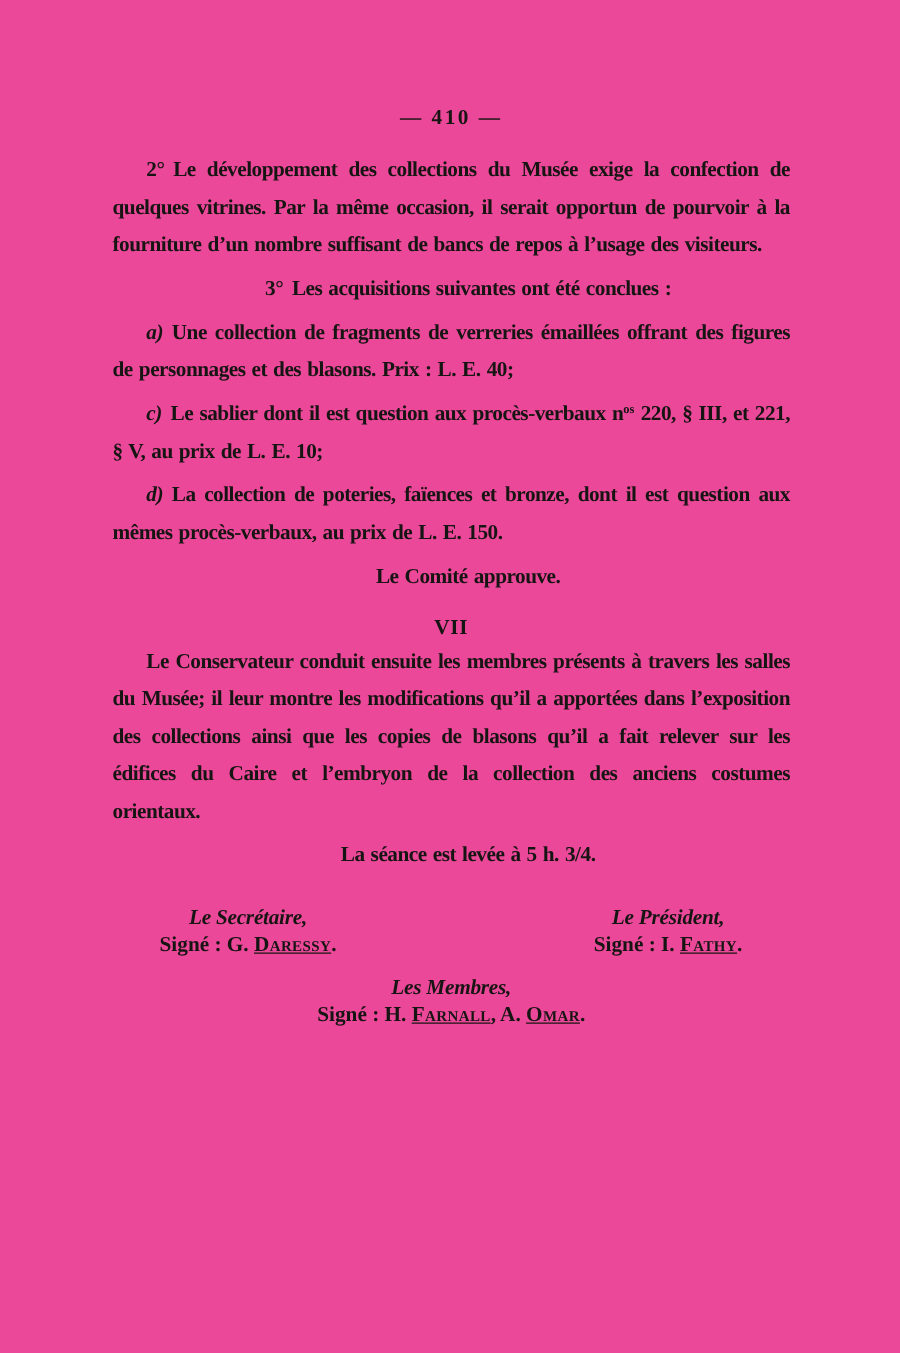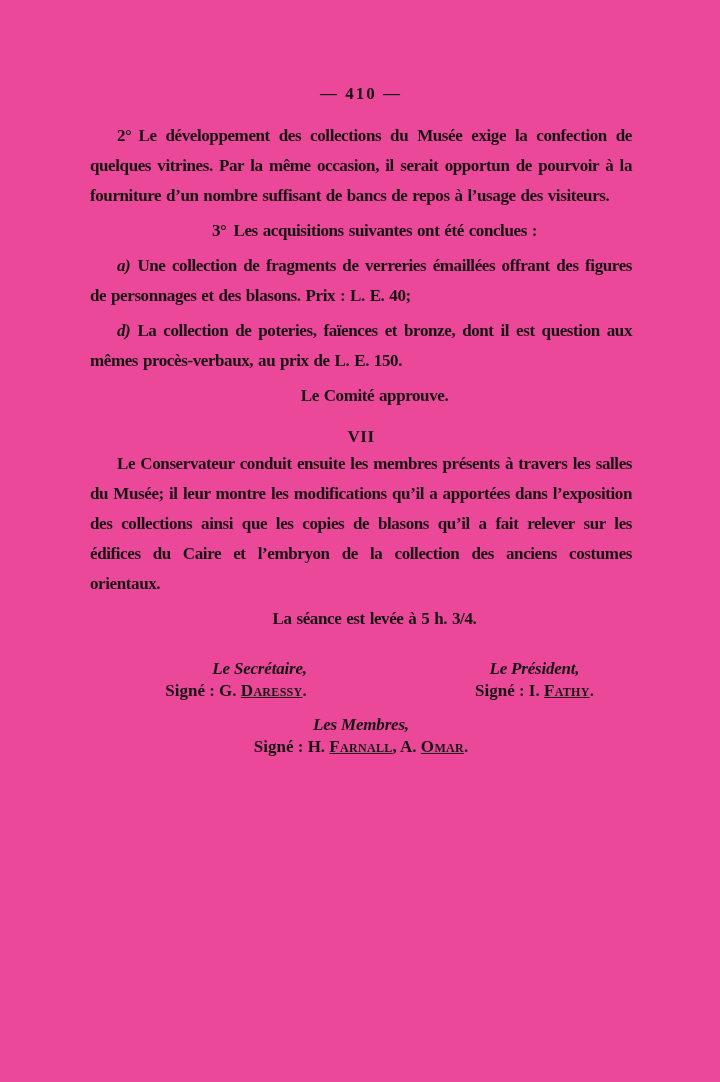--- a/index.html
+++ b/index.html
@@ -71,21 +71,21 @@
     font-size: 17px;
   }
   .sig-row {
     display: flex;
     justify-content: space-between;
   }
   .sig-block {
     text-align: center;
     line-height: 22px;
   }
-  .sig-left  { width: 40%; text-align: right; }
+  .sig-left  { width: 40%; }
   .sig-right { width: 36%; }
   .sig-members {
     width: 60%;
     margin: 12px auto 12px auto;
     text-align: center;
     line-height: 22px;
   }
   .sig-title {
     font-style: italic;
     letter-spacing: -0.2px;
@@ -104,20 +104,21 @@
 
     <div class="page-number">— 410 —</div>
 
     <p class="para"><span class="marker">2°</span><span>Le développement des collections du Musée exige la confection de quelques vitrines. Par la même occasion, il serait opportun de pourvoir à la fourniture d’un nombre suffisant de bancs de repos à l’usage des visiteurs.</span></p>
 
     <p class="para single"><span class="marker">3°</span><span>Les acquisitions suivantes ont été conclues :</span></p>
 
     <p class="para"><span class="marker it">a)</span><span>Une collection de fragments de verreries émaillées offrant des figures de personnages et des blasons. Prix : L. E. 40;</span></p>
 
 
+    <p class="para"><span class="marker it">c)</span><span>Le sablier dont il est question aux procès-verbaux n</span><sup class="note">os</sup><span> 220, § III, et 221, § V, au prix de L. E. 10;</span></p>
 
     <p class="para"><span class="marker it">d)</span><span>La collection de poteries, faïences et bronze, dont il est question aux mêmes procès-verbaux, au prix de L. E. 150.</span></p>
 
     <p class="para single">Le Comité approuve.</p>
 
     <div class="section-heading">VII</div>
 
     <p class="para">Le Conservateur conduit ensuite les membres présents à travers les salles du Musée; il leur montre les modifications qu’il a apportées dans l’exposition des collections ainsi que les copies de blasons qu’il a fait relever sur les édifices du Caire et l’embryon de la collection des anciens costumes orientaux.</p>
 
     <p class="para single closing">La séance est levée à 5 h. 3/4.</p>

